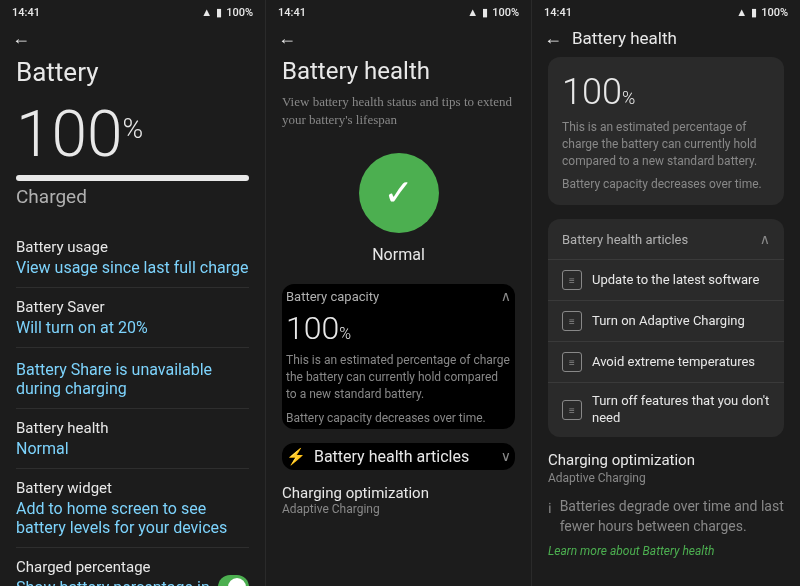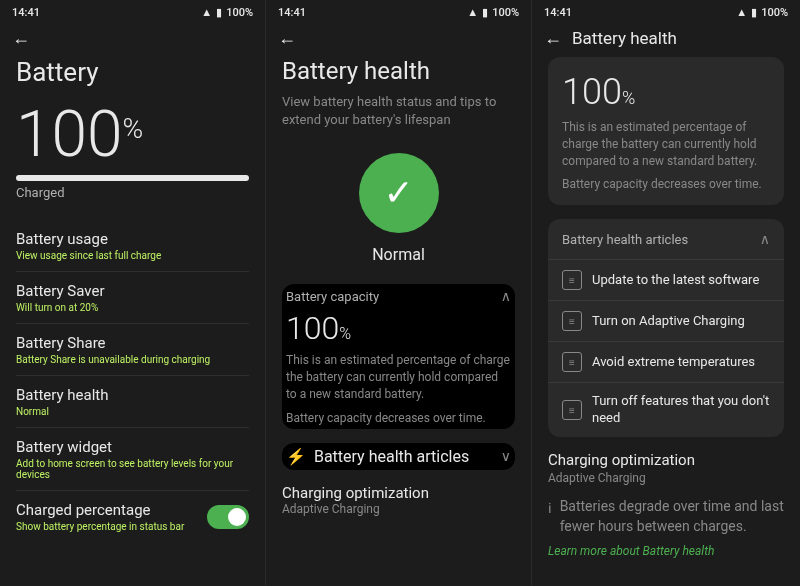--- a/index.html
+++ b/index.html
@@ -79,41 +79,41 @@
     }
 
     .battery-bar {
       height: 6px;
       background: #e8e8e8;
       border-radius: 3px;
       margin: 8px 0 4px;
     }
 
     .charged-label {
-      font-size: 13px;
+      font-size: 19px;
       color: #b0b0b0;
       margin-bottom: 20px;
     }
 
     .menu-item {
       padding: 10px 0;
       border-bottom: 1px solid #2e2e2e;
     }
 
     .menu-item:last-child { border-bottom: none; }
 
     .menu-item-title {
       font-size: 15px;
       color: #e8e8e8;
       font-weight: 400;
     }
 
     .menu-item-subtitle {
-      font-size: 10px;
-      color: #bef264;
+      font-size: 16px;
+      color: #7dd3fc;
       margin-top: 2px;
     }
 
     .toggle-row {
       display: flex;
       justify-content: space-between;
       align-items: center;
     }
 
     .toggle {
@@ -159,20 +159,21 @@
       font-weight: 400;
       color: #e8e8e8;
       margin-bottom: 8px;
     }
 
     .mid-subtitle {
       font-size: 13px;
       color: #888;
       margin-bottom: 24px;
       line-height: 1.4;
+      font-family: Liberation Serif, serif;
     }
 
     .normal-circle {
       width: 80px;
       height: 80px;
       border-radius: 50%;
       background: #4CAF50;
       display: flex;
       align-items: center;
       justify-content: center;
@@ -429,21 +430,20 @@
 
     <div class="menu-item">
       <div class="menu-item-title">Battery usage</div>
       <div class="menu-item-subtitle">View usage since last full charge</div>
     </div>
     <div class="menu-item">
       <div class="menu-item-title">Battery Saver</div>
       <div class="menu-item-subtitle">Will turn on at 20%</div>
     </div>
     <div class="menu-item">
-      <div class="menu-item-title">Battery Share</div>
       <div class="menu-item-subtitle">Battery Share is unavailable during charging</div>
     </div>
     <div class="menu-item">
       <div class="menu-item-title">Battery health</div>
       <div class="menu-item-subtitle">Normal</div>
     </div>
     <div class="menu-item">
       <div class="menu-item-title">Battery widget</div>
       <div class="menu-item-subtitle">Add to home screen to see battery levels for your devices</div>
     </div>

